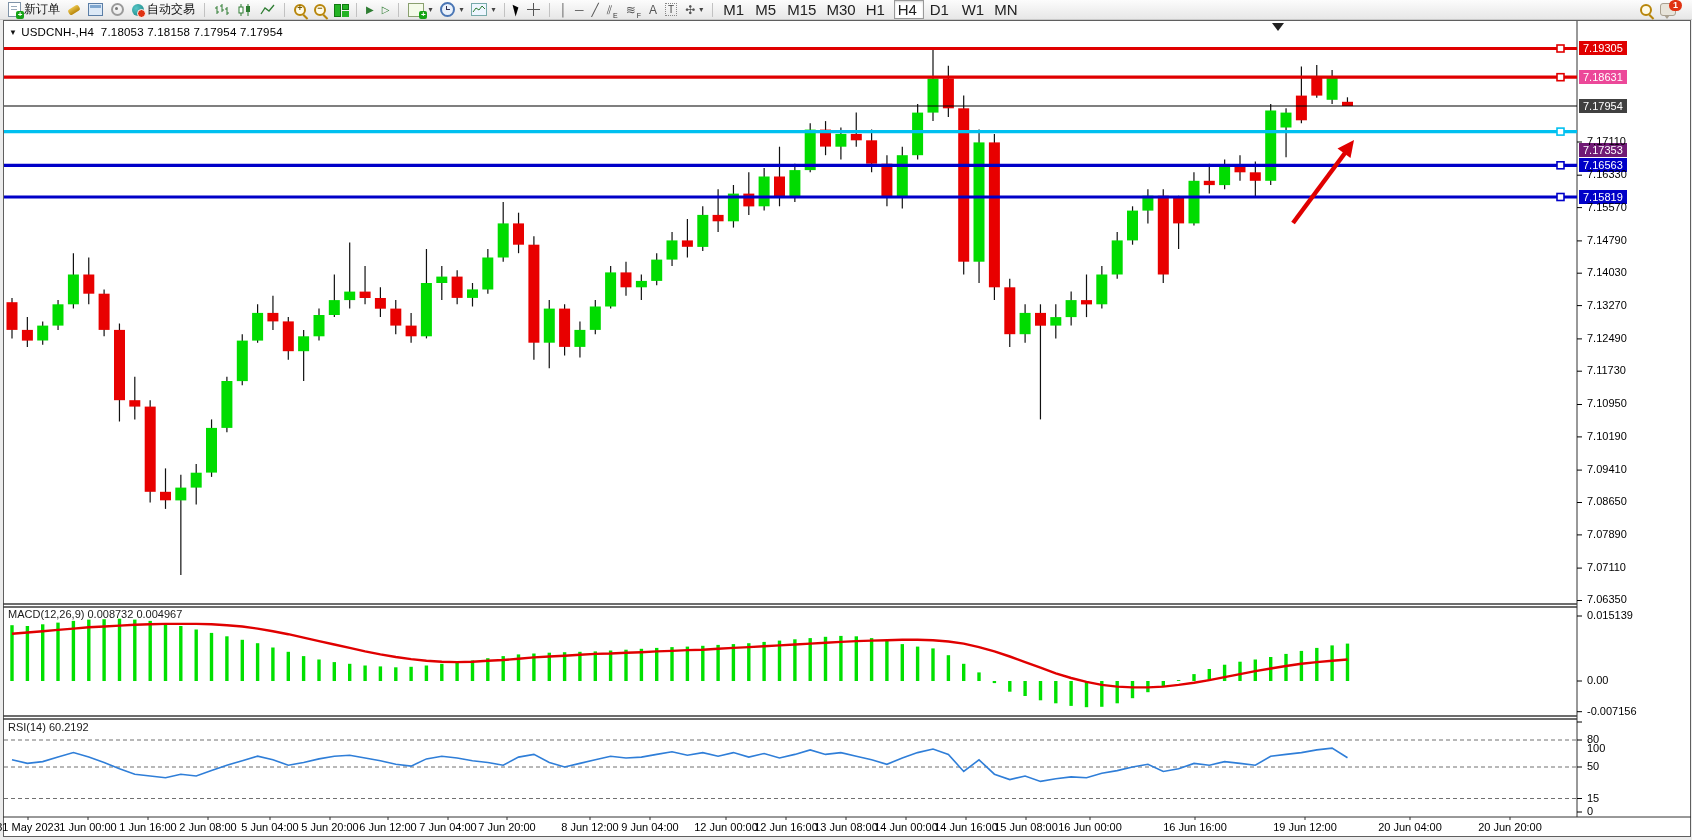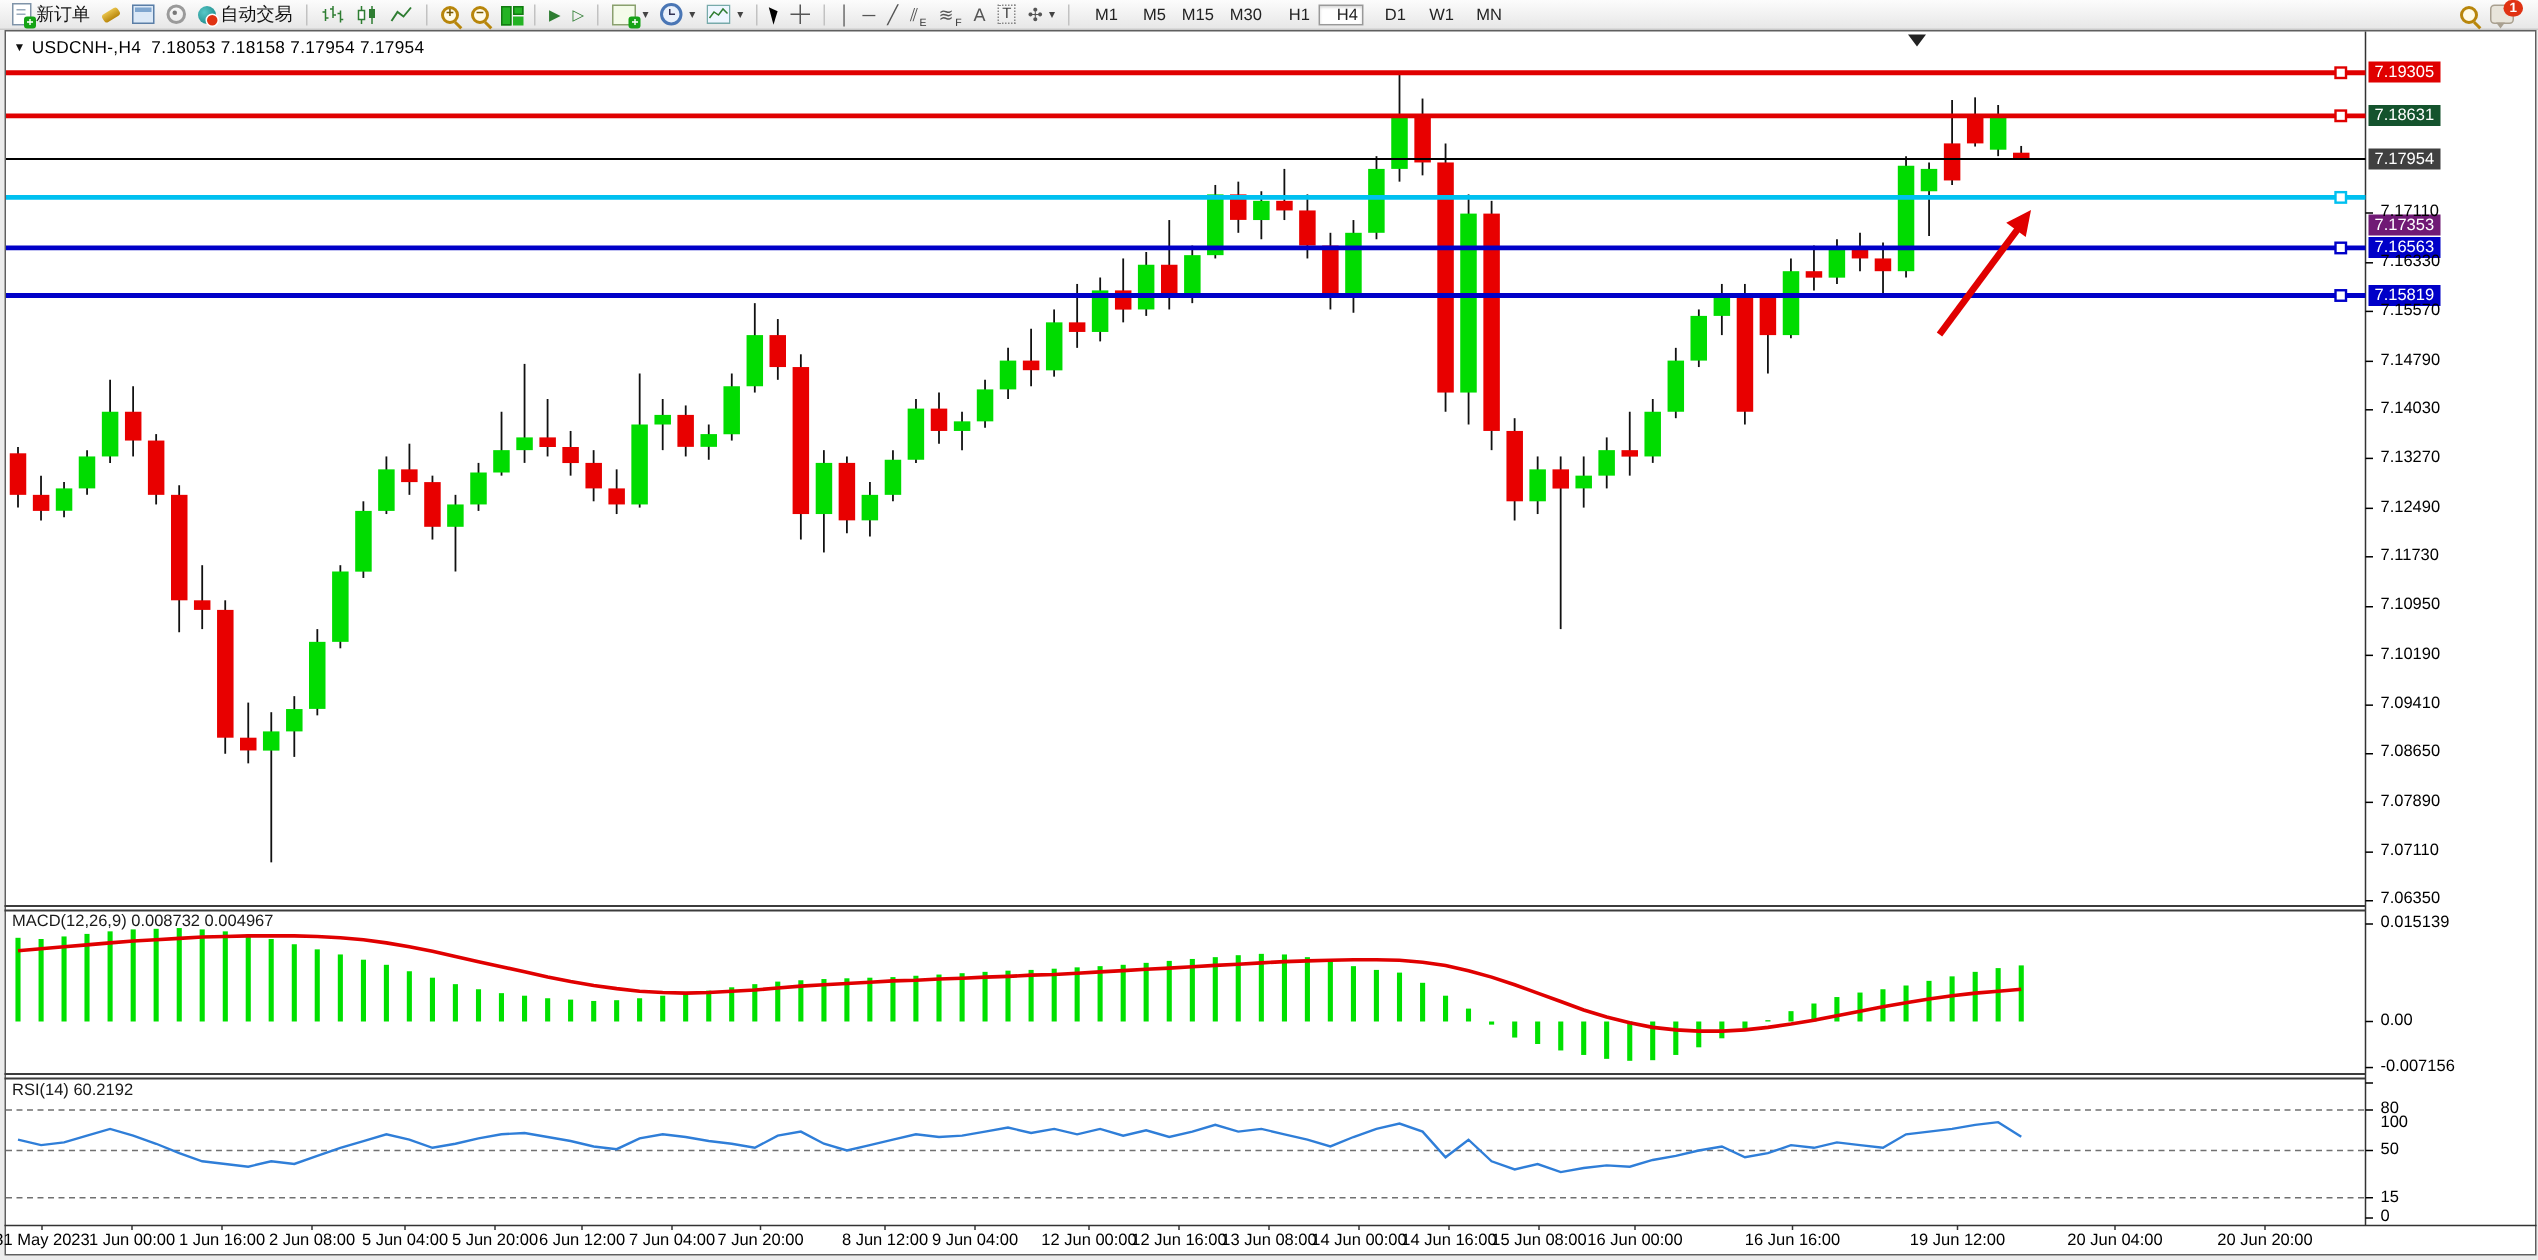--- a/index.html
+++ b/index.html
@@ -8,21 +8,21 @@
 
   
   .toolbar{position:absolute;left:0;top:0;width:1692px;height:20px;box-sizing:border-box;
            background:linear-gradient(#fcfcfc,#e7e7e7);border-bottom:1px solid #c9c9c9;
            display:flex;align-items:center;padding:0 5px;gap:2px;z-index:30;}
   .tb{height:18px;display:inline-flex;align-items:center;gap:3px;padding:0 3px;cursor:default;}
   .sep{width:1px;height:14px;background:#c2c2c2;margin:0 4px;flex:0 0 auto;}
   .caret{font-size:8px;color:#444;margin-left:1px;}
   .glyph{font-size:12px;color:#555;}
   .cn{font-size:12px;color:#111;}
-  .tf{min-width:22px;text-align:right;padding:1px 4px;color:#222;font-size:11px;}
+  .tf{min-width:22px;text-align:left;padding:1px 4px;color:#222;font-size:15px;}
   .tf.active{background:#fff;border:1px solid #999;box-shadow:inset 0 1px 2px #d5d5d5;padding:0 3px;}
   .spacer{flex:1;}
   
   .i{display:inline-block;position:relative;}
   .i-doc{width:11px;height:13px;background:#fff;border:1px solid #7f93a8;}
   .i-doc::before{content:"";position:absolute;left:2px;top:3px;width:6px;height:1px;background:#9ab;box-shadow:0 3px 0 #9ab;}
   .i-plus{position:absolute;right:-4px;bottom:-3px;width:8px;height:8px;background:#15a315;color:#fff;
           font-size:8px;line-height:8px;text-align:center;border-radius:2px;font-weight:bold;}
   .i-brush{width:12px;height:6px;background:linear-gradient(#e8c24a,#b8860b);border-radius:2px;transform:rotate(-32deg);}
   .i-term{width:13px;height:11px;background:#dce9f7;border:1px solid #5b7ea6;}
@@ -539,21 +539,21 @@
       <line x1="966" y1="817" x2="966" y2="820" stroke="#333"></line>
       <line x1="1026" y1="817" x2="1026" y2="820" stroke="#333"></line>
       <line x1="1090" y1="817" x2="1090" y2="820" stroke="#333"></line>
       <line x1="1195" y1="817" x2="1195" y2="820" stroke="#333"></line>
       <line x1="1305" y1="817" x2="1305" y2="820" stroke="#333"></line>
       <line x1="1410" y1="817" x2="1410" y2="820" stroke="#333"></line>
       <line x1="1510" y1="817" x2="1510" y2="820" stroke="#333"></line>
     </svg>
   <div id="labels">
       <div class="ptag" style="top:41px;background:#E00000;">7.19305</div>
-      <div class="ptag" style="top:70px;background:#14532d;">7.18631</div>
+      <div class="ptag" style="top:70px;background:#ec4899;">7.18631</div>
       <div class="ptag" style="top:99px;background:#404040;">7.17954</div>
       <div class="ptag" style="top:143px;background:#701a75;">7.17353</div>
       <div class="ptag" style="top:158px;background:#0000C8;">7.16563</div>
       <div class="ptag" style="top:190px;background:#0000C8;">7.15819</div>
       <div class="tick" style="top:135px;">7.17110</div>
       <div class="tick" style="top:168px;">7.16330</div>
       <div class="tick" style="top:201px;">7.15570</div>
       <div class="tick" style="top:234px;">7.14790</div>
       <div class="tick" style="top:266px;">7.14030</div>
       <div class="tick" style="top:299px;">7.13270</div>

